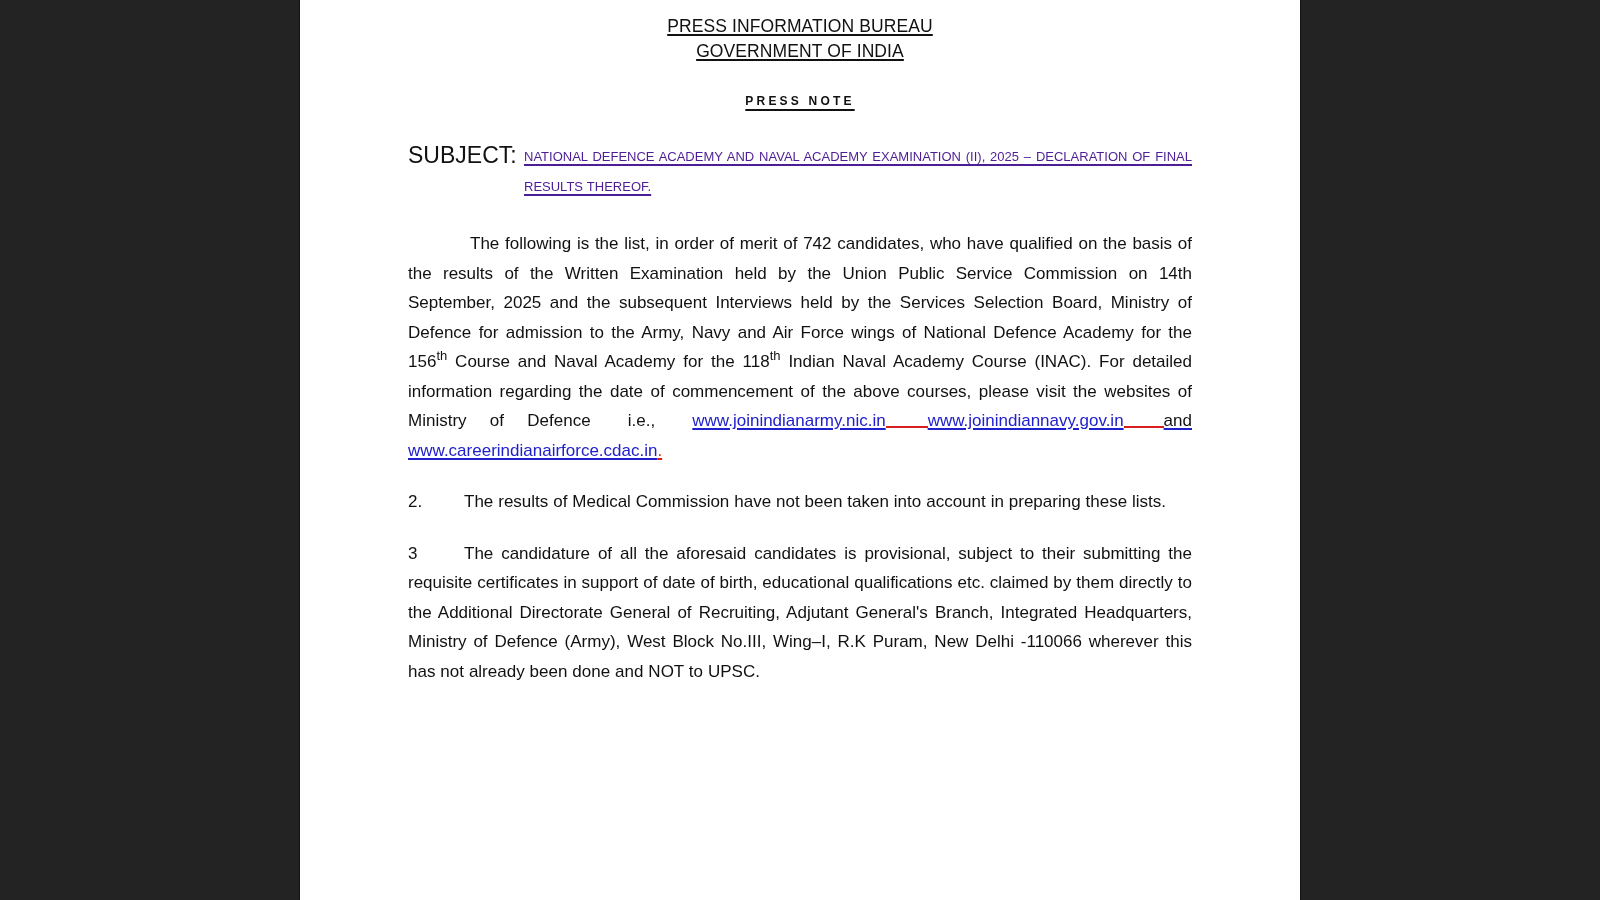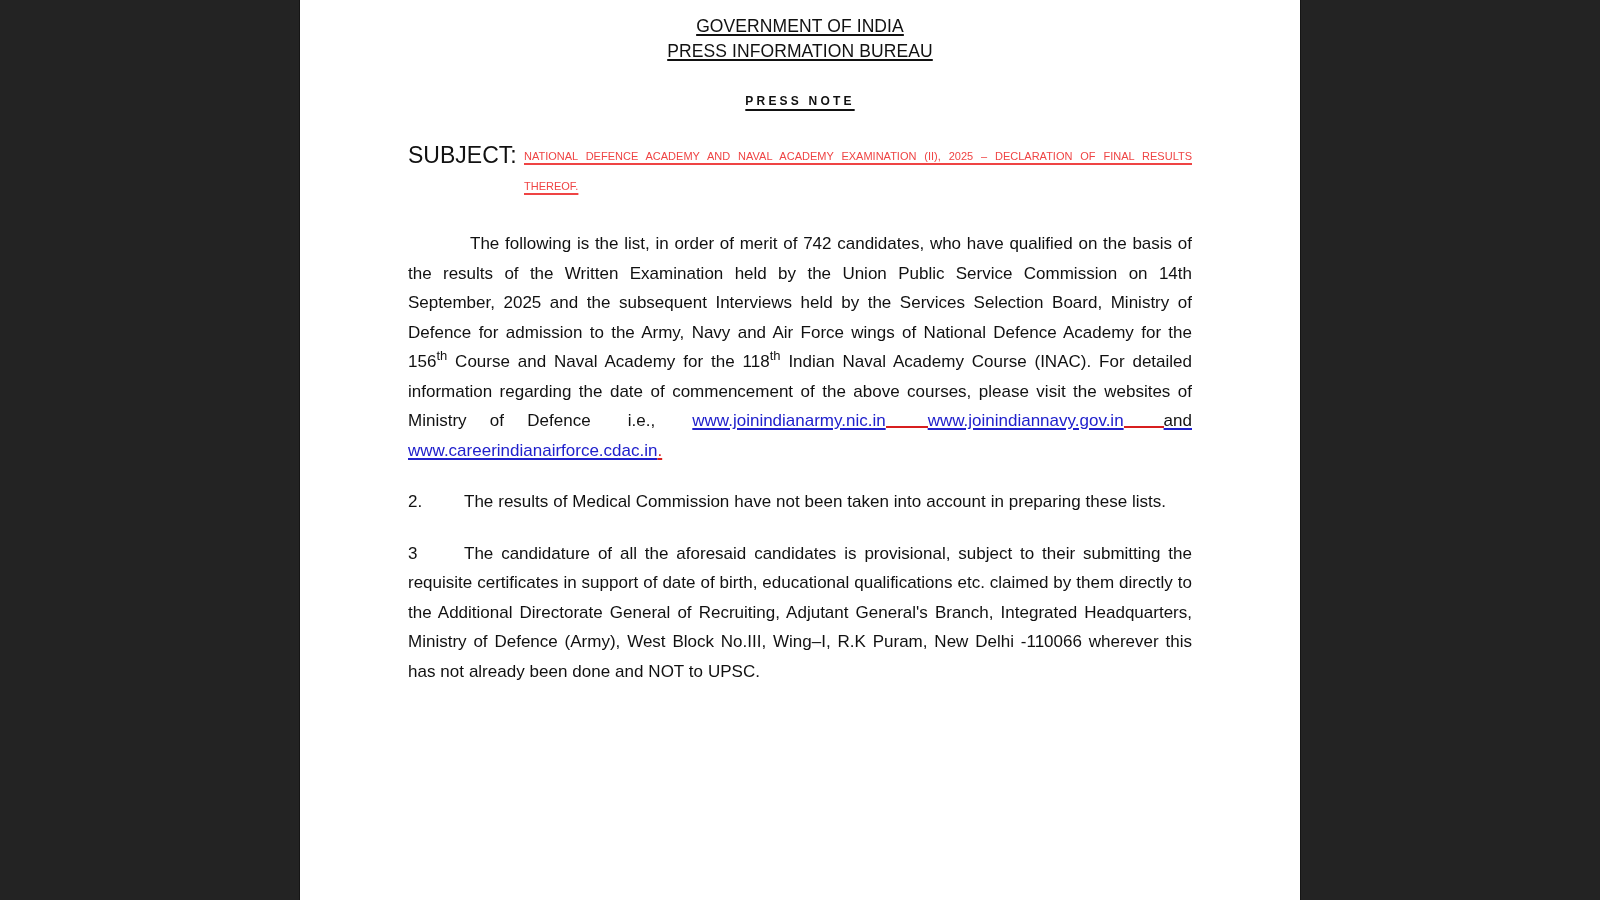--- a/index.html
+++ b/index.html
@@ -67,23 +67,23 @@
     align-items: flex-start;
   }
   .subject-label {
     font-size: 23px;
     color: #111;
     white-space: nowrap;
     padding-top: 0px;
     min-width: 116px;
   }
   .subject-text {
-    font-size: 11px;
+    font-size: 13px;
     line-height: 29.5px;
-    color: #ef4444;
+    color: #4c1d95;
     text-align: justify;
     text-align-last: left;
     text-decoration: underline;
     text-underline-offset: 3px;
     text-decoration-thickness: 2px;
     flex: 1;
     word-spacing: .5px;
   }
 
   
@@ -134,22 +134,22 @@
   .linkline { word-spacing: 14px; }
 </style>
 </head>
 <body>
 
 <div id="viewer">
   <div id="page">
     <div id="page-inner">
 
       <div class="hdr">
+        <div><span>PRESS INFORMATION BUREAU</span></div>
         <div><span>GOVERNMENT OF INDIA</span></div>
-        <div><span>PRESS INFORMATION BUREAU</span></div>
       </div>
 
       <div class="press-note">
         <span>PRESS NOTE</span>
       </div>
 
       <div class="subject-row">
         <div class="subject-label">SUBJECT:</div>
         <div class="subject-text">NATIONAL DEFENCE ACADEMY AND NAVAL ACADEMY EXAMINATION (II), 2025 – DECLARATION OF FINAL RESULTS THEREOF.</div>
       </div>

